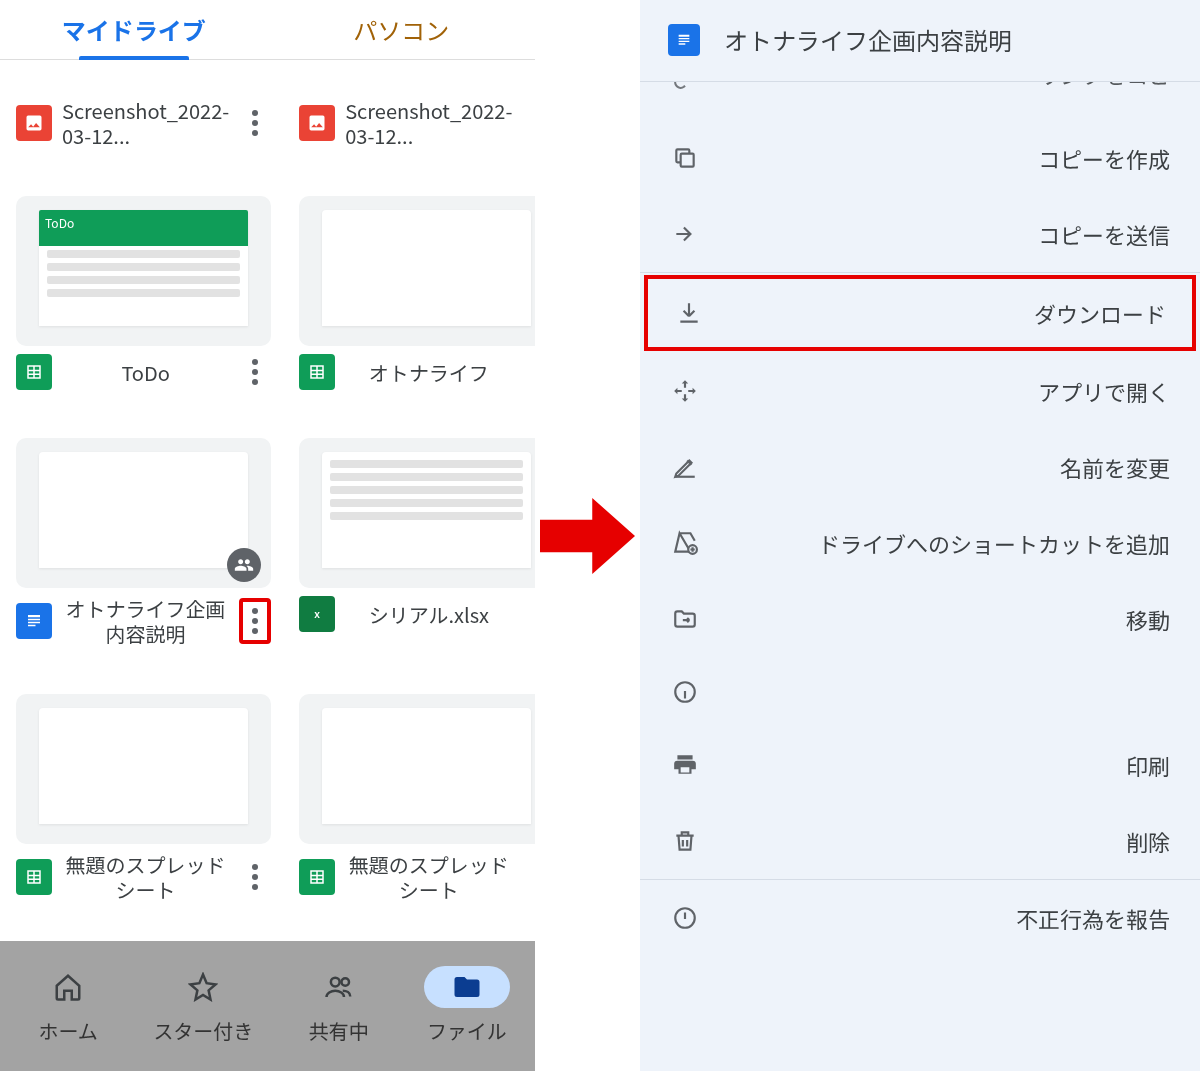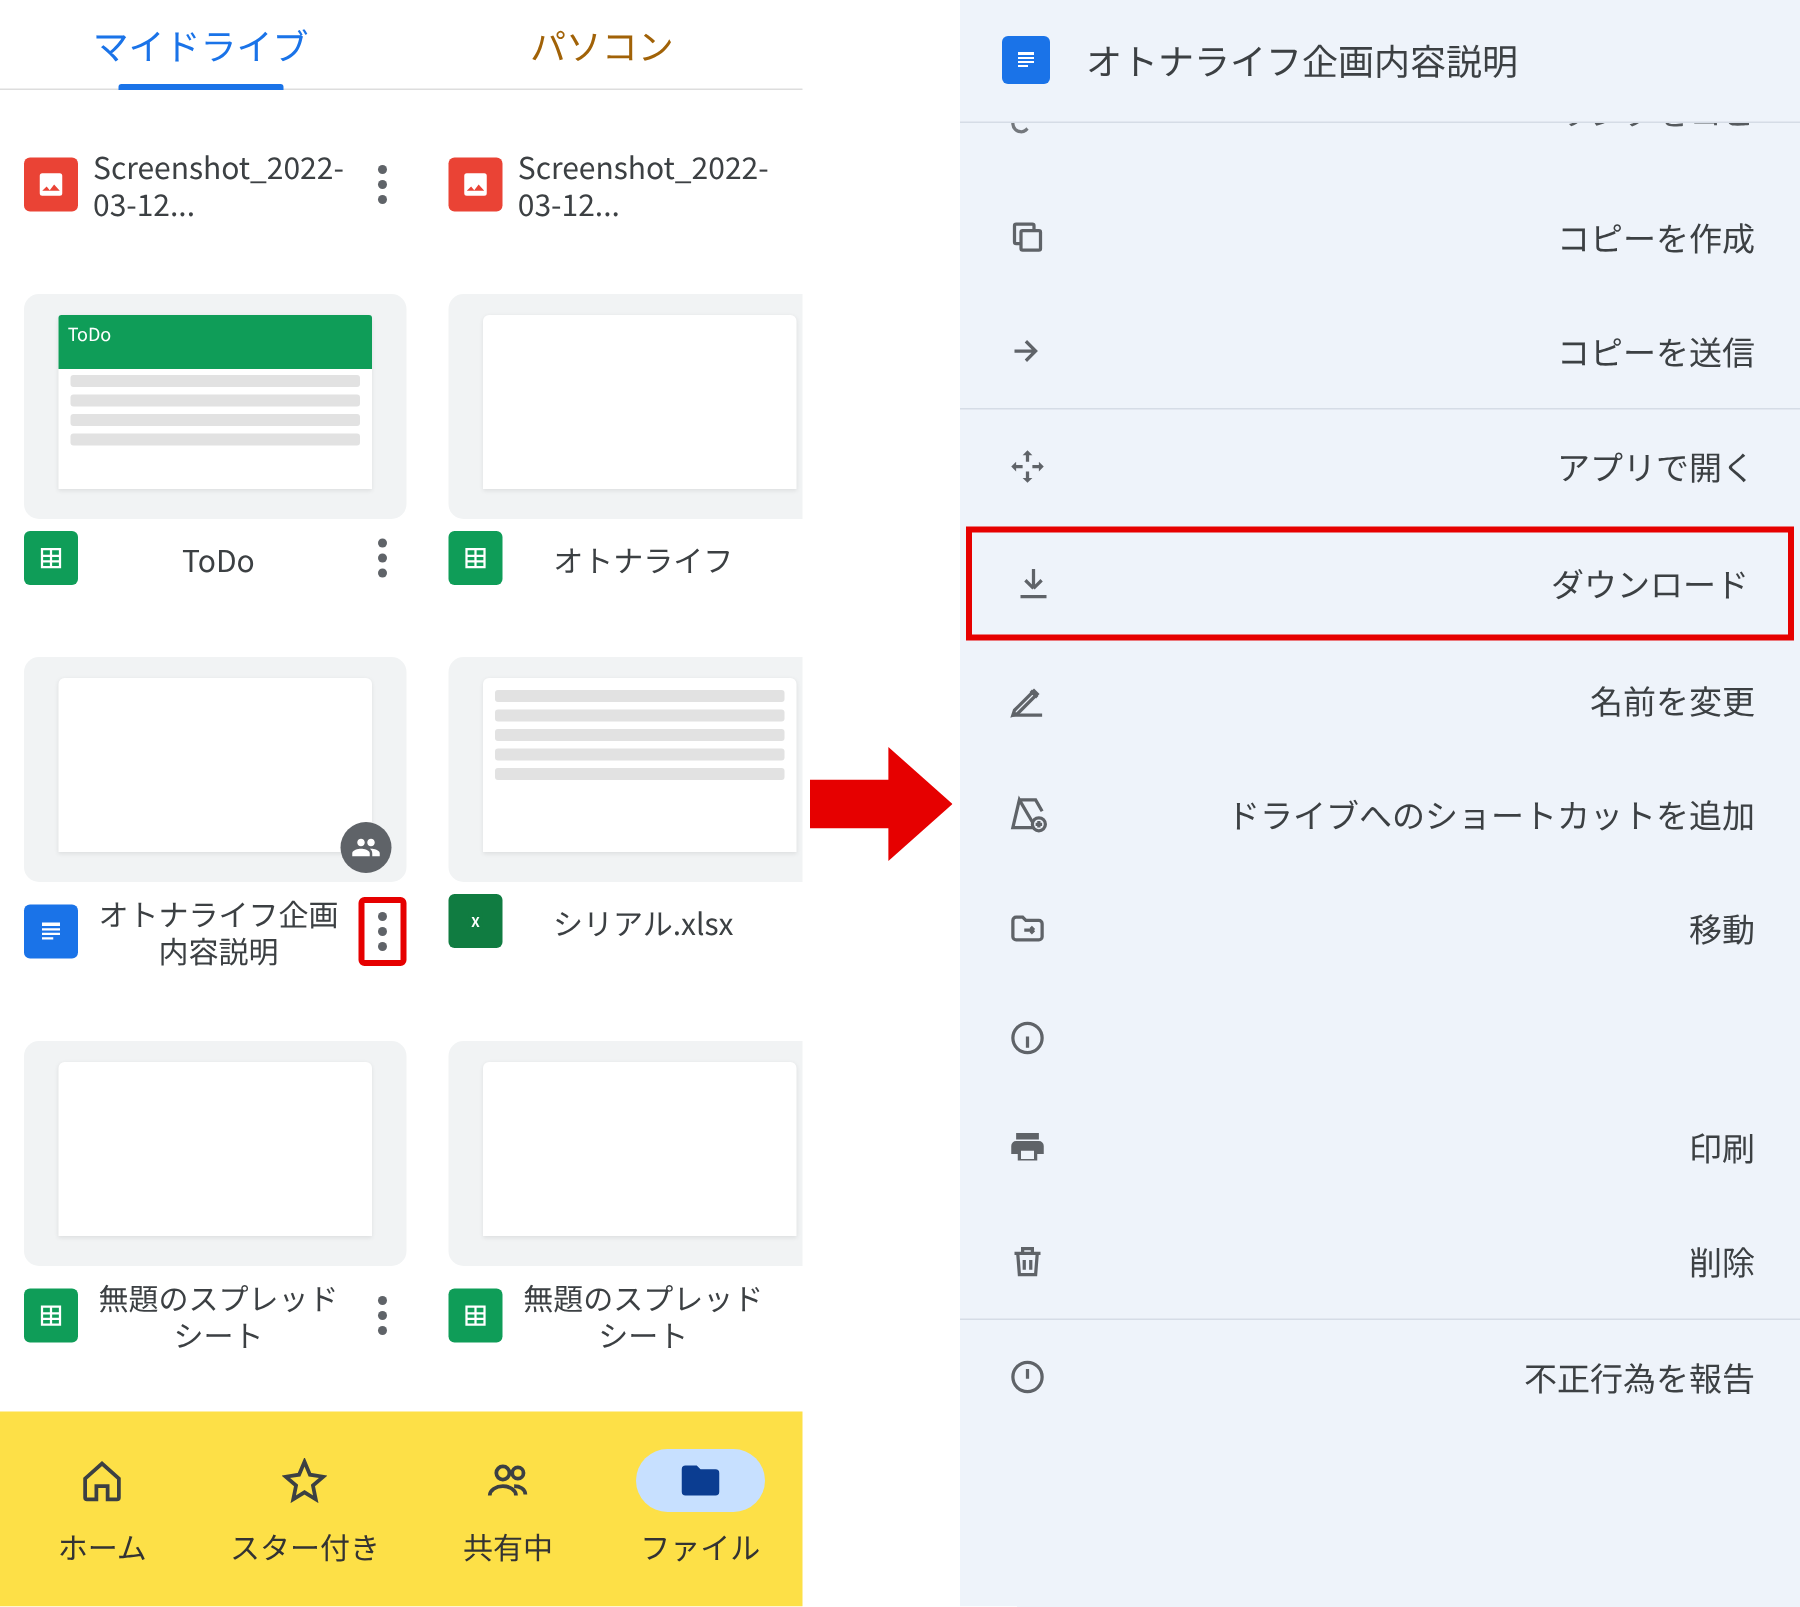--- a/index.html
+++ b/index.html
@@ -2,21 +2,21 @@
 <html><head>
 <meta charset="utf-8">
 <style>
   * { box-sizing: border-box; margin: 0; padding: 0; font-family: "Hiragino Sans", "Noto Sans JP", Arial, sans-serif; }
   body { width: 1200px; height: 1071px; background: #fff; display: flex; overflow: hidden; }
 
   
   .left { width: 535px; height: 100%; display: flex; flex-direction: column; border-right: none; position: relative; }
   .tabs { display: flex; height: 60px; border-bottom: 1px solid #ddd; }
   .tab { flex: 1; display: flex; align-items: center; justify-content: center; font-size: 24px; color: #a16207; position: relative; }
-  .tab.active { color: #1a73e8; font-weight: 400; }
+  .tab.active { color: #1a73e8; font-weight: 700; }
   .tab.active::after { content: ""; position: absolute; bottom: -1px; left: 50%; transform: translateX(-50%); width: 110px; height: 4px; background: #1a73e8; border-radius: 2px 2px 0 0; }
 
   .filegrid { flex: 1; padding: 0 16px 16px; display: grid; grid-template-columns: 1fr 1fr; gap: 18px 28px; align-content: start; overflow: hidden; }
   .file-row { display: flex; align-items: center; gap: 10px; padding-top: 8px; }
   .file-row .label { flex: 1; font-size: 20px; color: #3c4043; line-height: 1.25; text-align: center; overflow: hidden; }
   .file-row .label.left-align { text-align: left; }
   .icon-box { width: 36px; height: 36px; display: flex; align-items: center; justify-content: center; border-radius: 4px; flex-shrink: 0; }
   .ic-image { background: #ea4335; }
   .ic-sheets { background: #0f9d58; }
   .ic-docs  { background: #1a73e8; }
@@ -27,21 +27,21 @@
   .file-item { display: flex; flex-direction: column; margin-top: 30px; }
   .thumb { background: #f1f3f4; border-radius: 10px; height: 150px; padding: 14px 14px 0; display: flex; align-items: flex-start; justify-content: center; position: relative; overflow: hidden; }
   .thumb-inner { background: #fff; width: 92%; height: 85%; border-radius: 4px 4px 0 0; box-shadow: 0 1px 3px rgba(0,0,0,0.08); padding: 8px; }
   .thumb-todo .strip { background: #0f9d58; height: 36px; border-radius: 2px 2px 0 0; margin: -8px -8px 4px; color: #fff; font-size: 12px; padding: 4px 6px; }
   .thumb-sheet-lines div { height: 8px; background: #e2e2e2; margin-bottom: 5px; border-radius: 2px; }
   .share-badge { position: absolute; right: 10px; bottom: 6px; width: 34px; height: 34px; border-radius: 50%; background: #5f6368; display: flex; align-items: center; justify-content: center; }
 
   .highlight-red { border: 4px solid #e60000; border-radius: 4px; padding: 6px 2px; }
 
   
-  .bottomnav { height: 130px; background: #fde047; display: flex; justify-content: space-around; align-items: center; padding: 10px 4px 12px; }
+  .bottomnav { height: 130px; background: #a3a3a3; display: flex; justify-content: space-around; align-items: center; padding: 10px 4px 12px; }
   .nav-item { display: flex; flex-direction: column; align-items: center; gap: 8px; font-size: 20px; color: #333; }
   .nav-pill { width: 86px; height: 42px; border-radius: 21px; display: flex; align-items: center; justify-content: center; }
   .nav-pill.active { background: #c7e0ff; }
 
   
   .arrow-wrap { width: 105px; display: flex; align-items: center; justify-content: center; }
   .big-arrow { color: #e60000; }
 
   
   .right { width: 560px; height: 100%; background: #eef3fa; display: flex; flex-direction: column; }
@@ -302,36 +302,36 @@
       <div class="mi-icon">
           <svg width="26" height="26" viewBox="0 0 24 24" fill="none" stroke="#5f6368" stroke-width="2">
             <path d="M4 12h13M11 6l6 6-6 6"></path>
           </svg>
         </div>
       <div class="mi-label">コピーを送信</div>
     </div>
 
     <div class="r-divider"></div>
 
+    <div class="menu-item r-highlight">
+      <div class="mi-icon">
+          <svg width="26" height="26" viewBox="0 0 24 24" fill="none" stroke="#5f6368" stroke-width="2">
+            <path d="M12 3v12m0 0l-5-5m5 5l5-5M4 20h16"></path>
+          </svg>
+        </div>
+      <div class="mi-label">ダウンロード</div>
+    </div>
+
     <div class="menu-item">
       <div class="mi-icon">
           <svg width="26" height="26" viewBox="0 0 24 24" fill="#5f6368">
             <path d="M12 2l3 3h-2v4h-2V5H9l3-3zm0 20l-3-3h2v-4h2v4h2l-3 3zM2 12l3-3v2h4v2H5v2l-3-3zm20 0l-3 3v-2h-4v-2h4V9l3 3z"></path>
           </svg>
         </div>
       <div class="mi-label">アプリで開く</div>
-    </div>
-
-    <div class="menu-item r-highlight">
-      <div class="mi-icon">
-          <svg width="26" height="26" viewBox="0 0 24 24" fill="none" stroke="#5f6368" stroke-width="2">
-            <path d="M12 3v12m0 0l-5-5m5 5l5-5M4 20h16"></path>
-          </svg>
-        </div>
-      <div class="mi-label">ダウンロード</div>
     </div>
 
     <div class="menu-item">
       <div class="mi-icon">
           <svg width="26" height="26" viewBox="0 0 24 24" fill="none" stroke="#5f6368" stroke-width="2">
             <path d="M3 21l3-1 12-12-2-2L4 18l-1 3zM14 6l4 4"></path>
             <path d="M3 21h18"></path>
           </svg>
         </div>
       <div class="mi-label">名前を変更</div>

